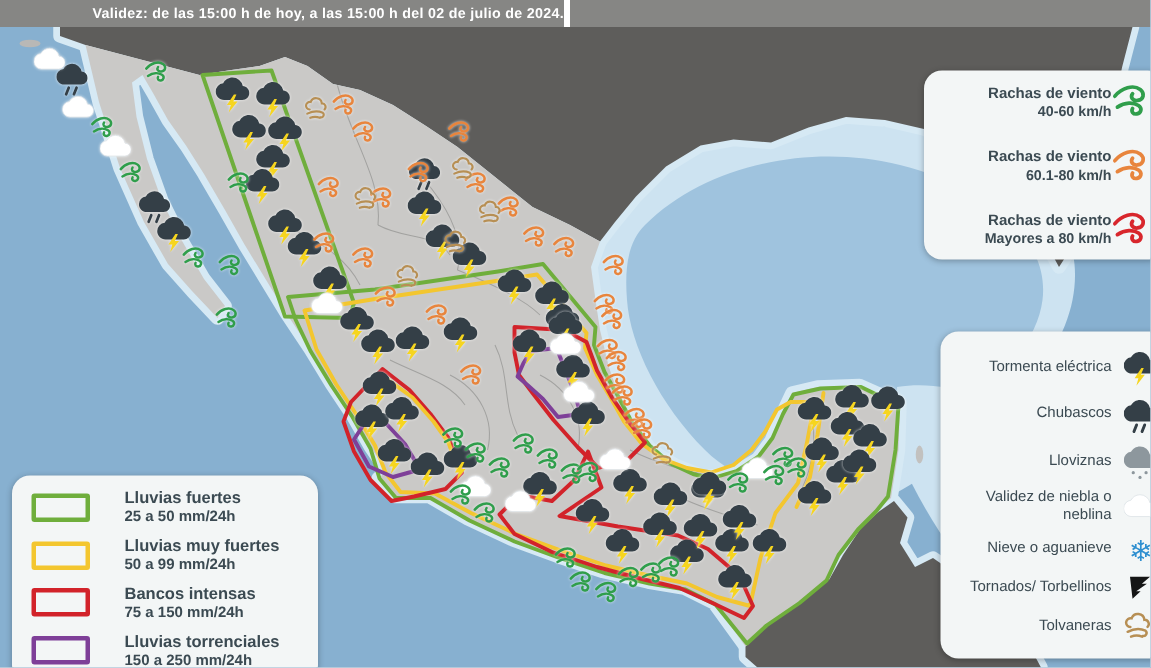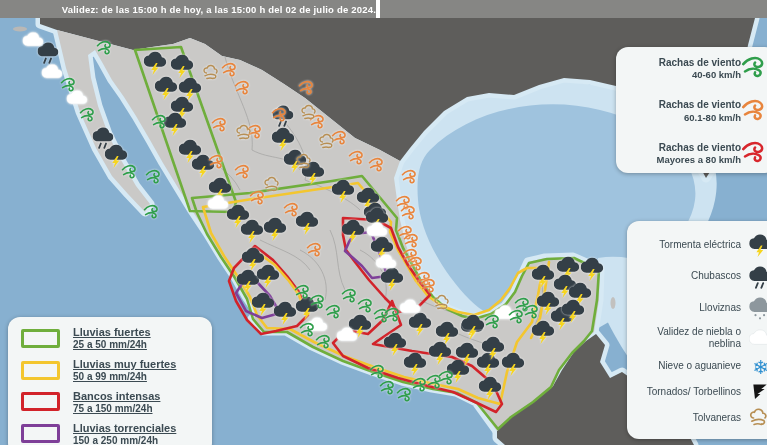--- a/index.html
+++ b/index.html
@@ -29,21 +29,21 @@
   .wind-ic{width:27px;height:27px;flex:0 0 auto;}
   
   #sym-panel{left:627px;top:221px;width:136px;height:198px;padding:10px 10px;
              display:flex;flex-direction:column;justify-content:space-between;}
   .sym-row{display:flex;align-items:center;justify-content:flex-end;gap:6px;}
   .sym-label{flex:1;text-align:right;font-size:10px;font-weight:400;line-height:1.2;}
   .sym-icbox{width:26px;display:flex;justify-content:center;flex:0 0 auto;}
   
   #rain-panel{left:8px;top:317px;width:178px;height:120px;padding:9px 13px;
               display:flex;flex-direction:column;justify-content:space-between;}
-  .rain-row{display:flex;align-items:center;gap:13px;text-decoration:underline;}
+  .rain-row{display:flex;align-items:center;gap:23px;}
   .rain-swatch{width:33px;height:13px;border:3.5px solid #888;border-radius:2px;
                background:transparent;flex:0 0 auto;}
   .rain-text{line-height:1.15;}
   .rain-text .l1{font-size:11px;font-weight:700;}
   .rain-text .l2{font-size:10px;font-weight:700;}
 </style>
 </head>
 <body>
 
 <div id="app">

